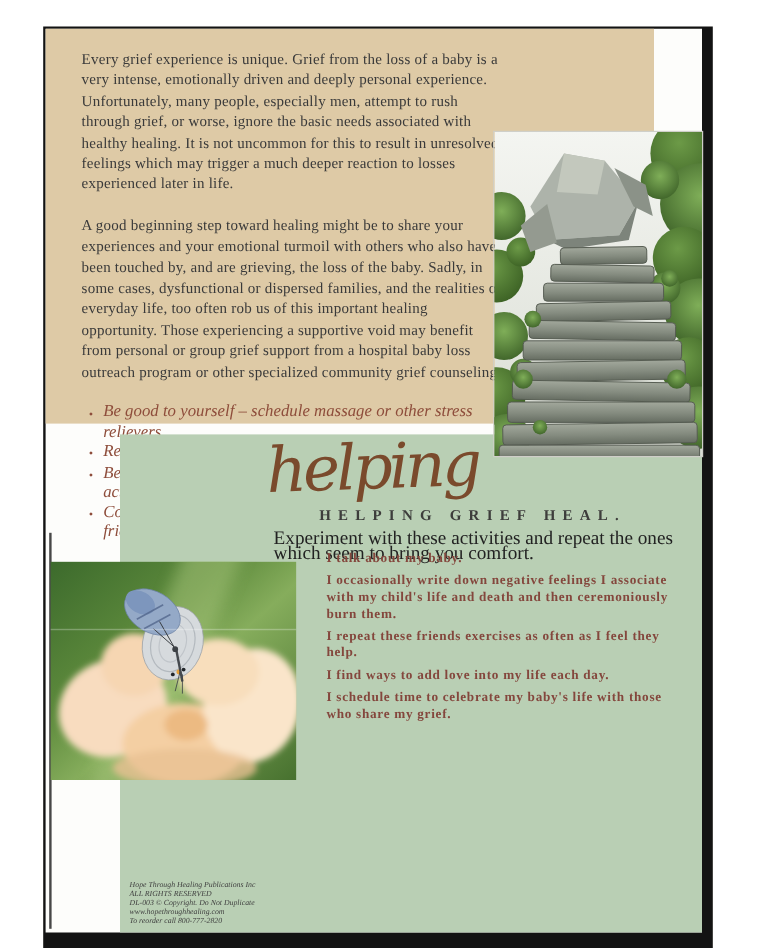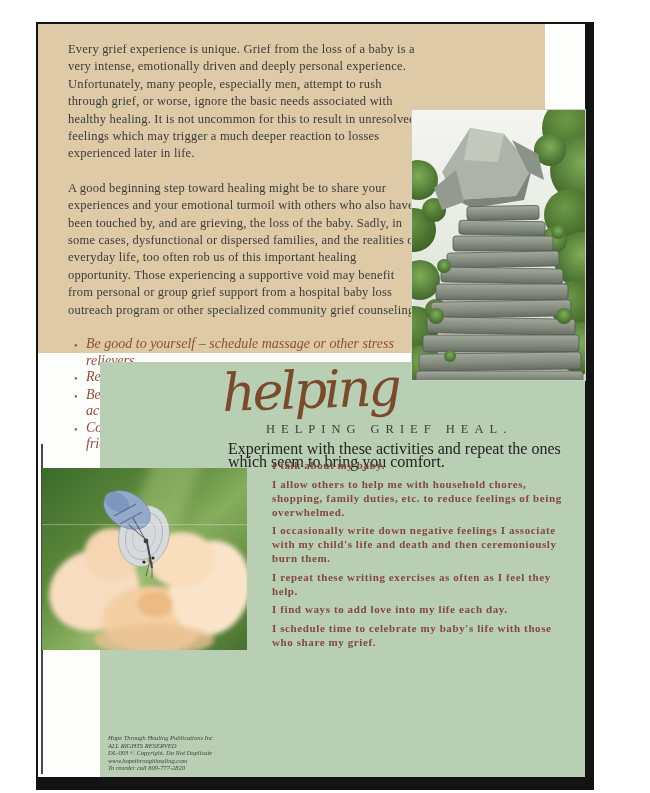--- a/index.html
+++ b/index.html
@@ -17,21 +17,21 @@
   .bullet-item{display:flex;font-style:italic;color:#8e4d3b;font-size:14px;line-height:16.5px;}
   .bullet-item .dot{width:12px;flex:0 0 12px;color:#8e4d3b;}
   .bullet-item .dot::before{content:"•";font-size:10px;position:relative;top:1px;}
   
   .steps-photo{position:absolute;left:374px;top:86px;width:173px;height:270px;box-shadow:0 0 0 1px #cfcfc9;}
   .butterfly-photo{position:absolute;left:4px;top:444px;width:205px;height:182px;}
   
   .green-panel{position:absolute;left:62px;top:338px;width:485px;height:415px;background:#b9cfb4;}
   .script-title{position:absolute;left:122px;top:2px;font-family:"DejaVu Serif",serif;font-style:italic;
                 font-size:52px;color:#7a4a2c;letter-spacing:-3px;transform:rotate(-2deg);line-height:1;}
-  .caps-title{position:absolute;left:166px;top:60px;font-size:12.5px;letter-spacing:6px;color:#3d3d3b;}
+  .caps-title{position:absolute;left:166px;top:60px;font-size:12.5px;letter-spacing:6px;color:#3d3d3b;font-weight:bold;}
   .section-subtitle{position:absolute;left:128px;top:80px;width:340px;font-size:16px;color:#222;line-height:13px;}
   .affirmations{position:absolute;left:172px;top:96px;width:300px;}
   .affirmation{font-weight:bold;font-size:11px;line-height:14px;color:#84473d;
                letter-spacing:.6px;margin-bottom:4.5px;}
   .publisher{position:absolute;left:8px;top:372px;width:160px;font-style:italic;font-size:6.5px;
              line-height:7.6px;color:#3f3f3f;}
   .publisher div{white-space:nowrap;}
 </style>
 </head>
 <body>
@@ -64,23 +64,22 @@
       <p>Many emotions suffered in grief are experienced, with some similarity, universally. If you are feeling totally alone and isolated in your grief, seek professional guidance and support.</p>
     </div>
 
     <div class="green-panel">
       <div class="script-title">helping</div>
       <div class="caps-title">HELPING GRIEF HEAL.</div>
       <div class="section-subtitle">Experiment with these activities and repeat the ones which seem to bring you comfort.</div>
 
       <div class="affirmations">
         <div class="affirmation">I talk about my baby.</div>
-        <div class="affirmation">I allow others to help me with household chores, shopping, family duties, etc. to reduce feelings of being overwhelmed.</div>
         <div class="affirmation">I occasionally write down negative feelings I associate with my child's life and death and then ceremoniously burn them.</div>
-        <div class="affirmation">I repeat these writing exercises as often as I feel they help.</div>
+        <div class="affirmation">I repeat these friends exercises as often as I feel they help.</div>
         <div class="affirmation">I find ways to add love into my life each day.</div>
         <div class="affirmation">I schedule time to celebrate my baby's life with those who share my grief.</div>
       </div>
 
       <div class="publisher">
         <div>Hope Through Healing Publications Inc</div>
         <div>ALL RIGHTS RESERVED</div>
         <div>DL-003 © Copyright. Do Not Duplicate</div>
         <div>www.hopethroughhealing.com</div>
         <div>To reorder call 800-777-2820</div>

